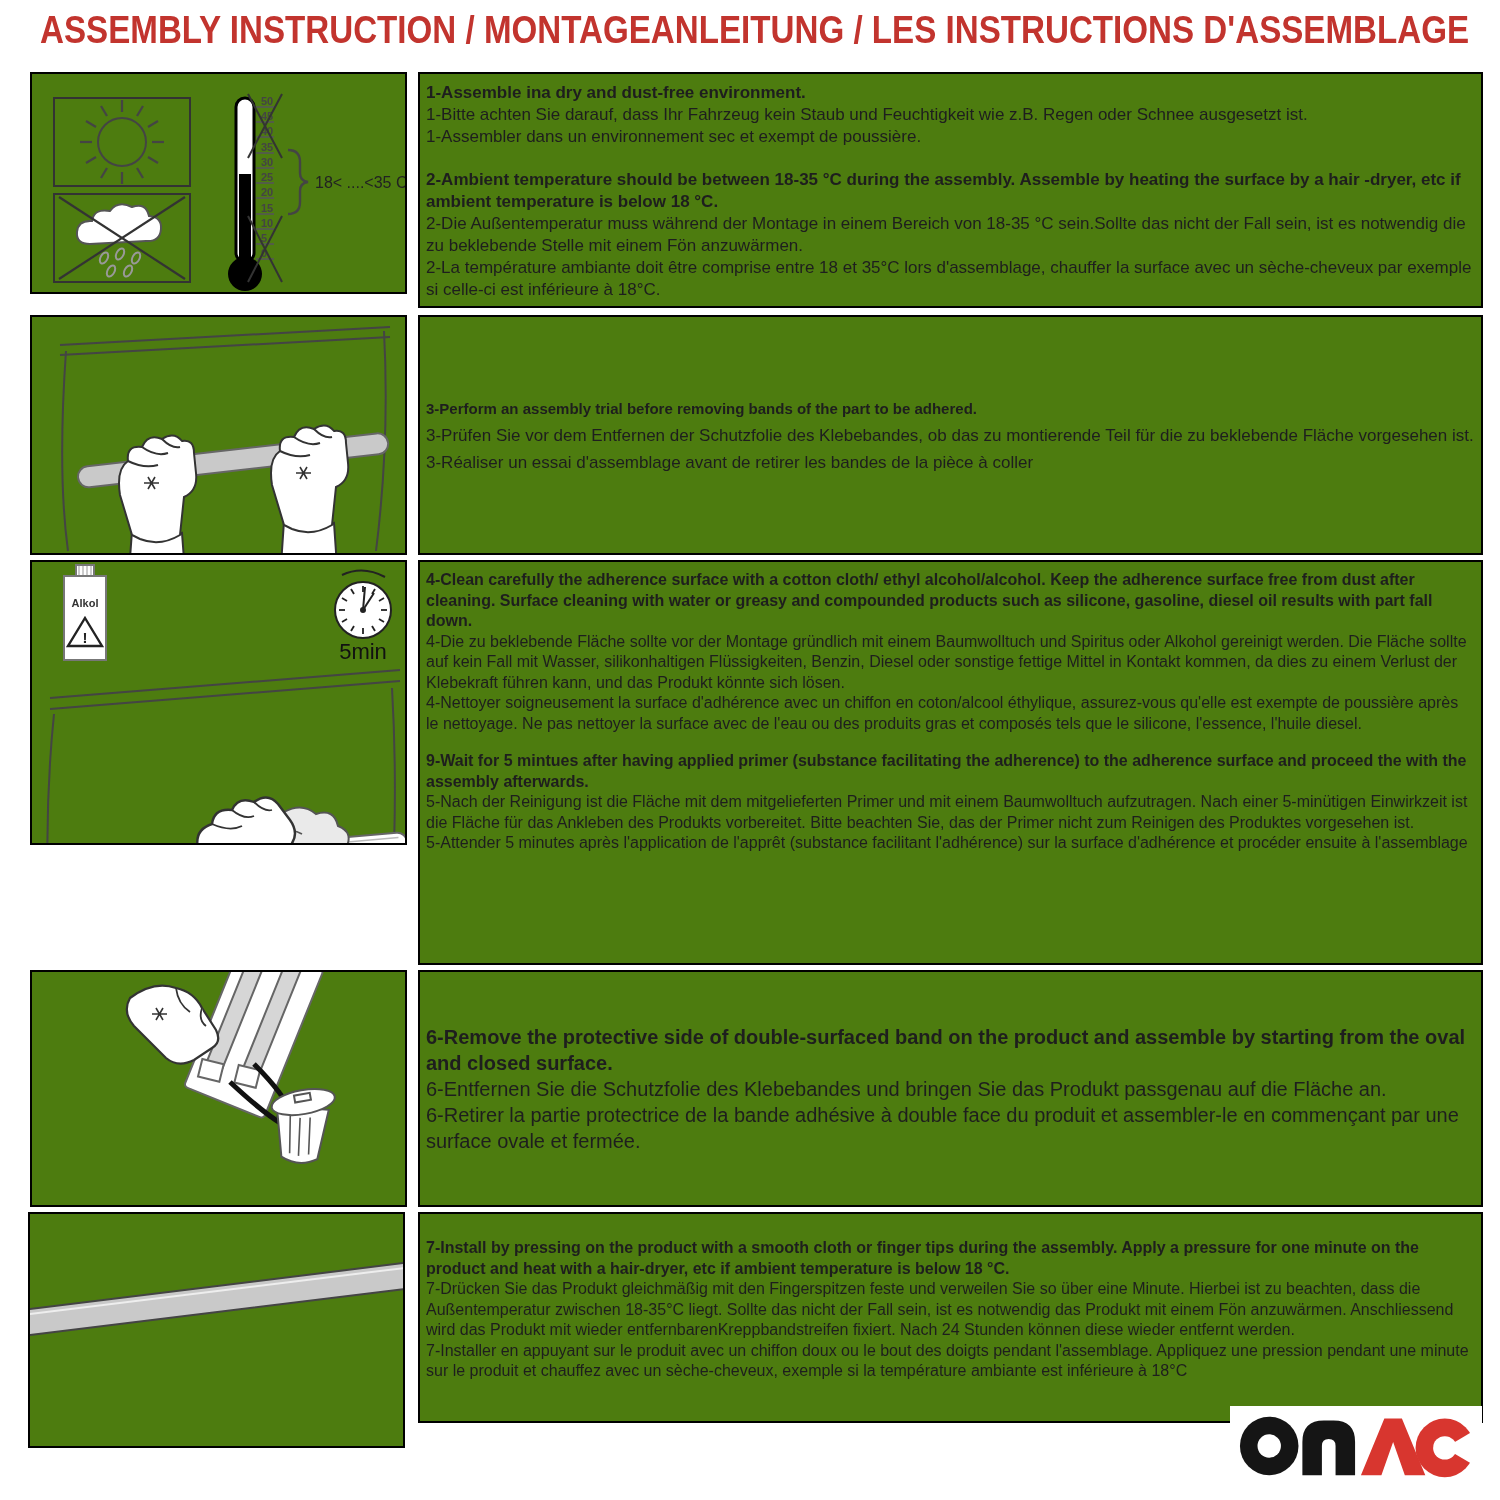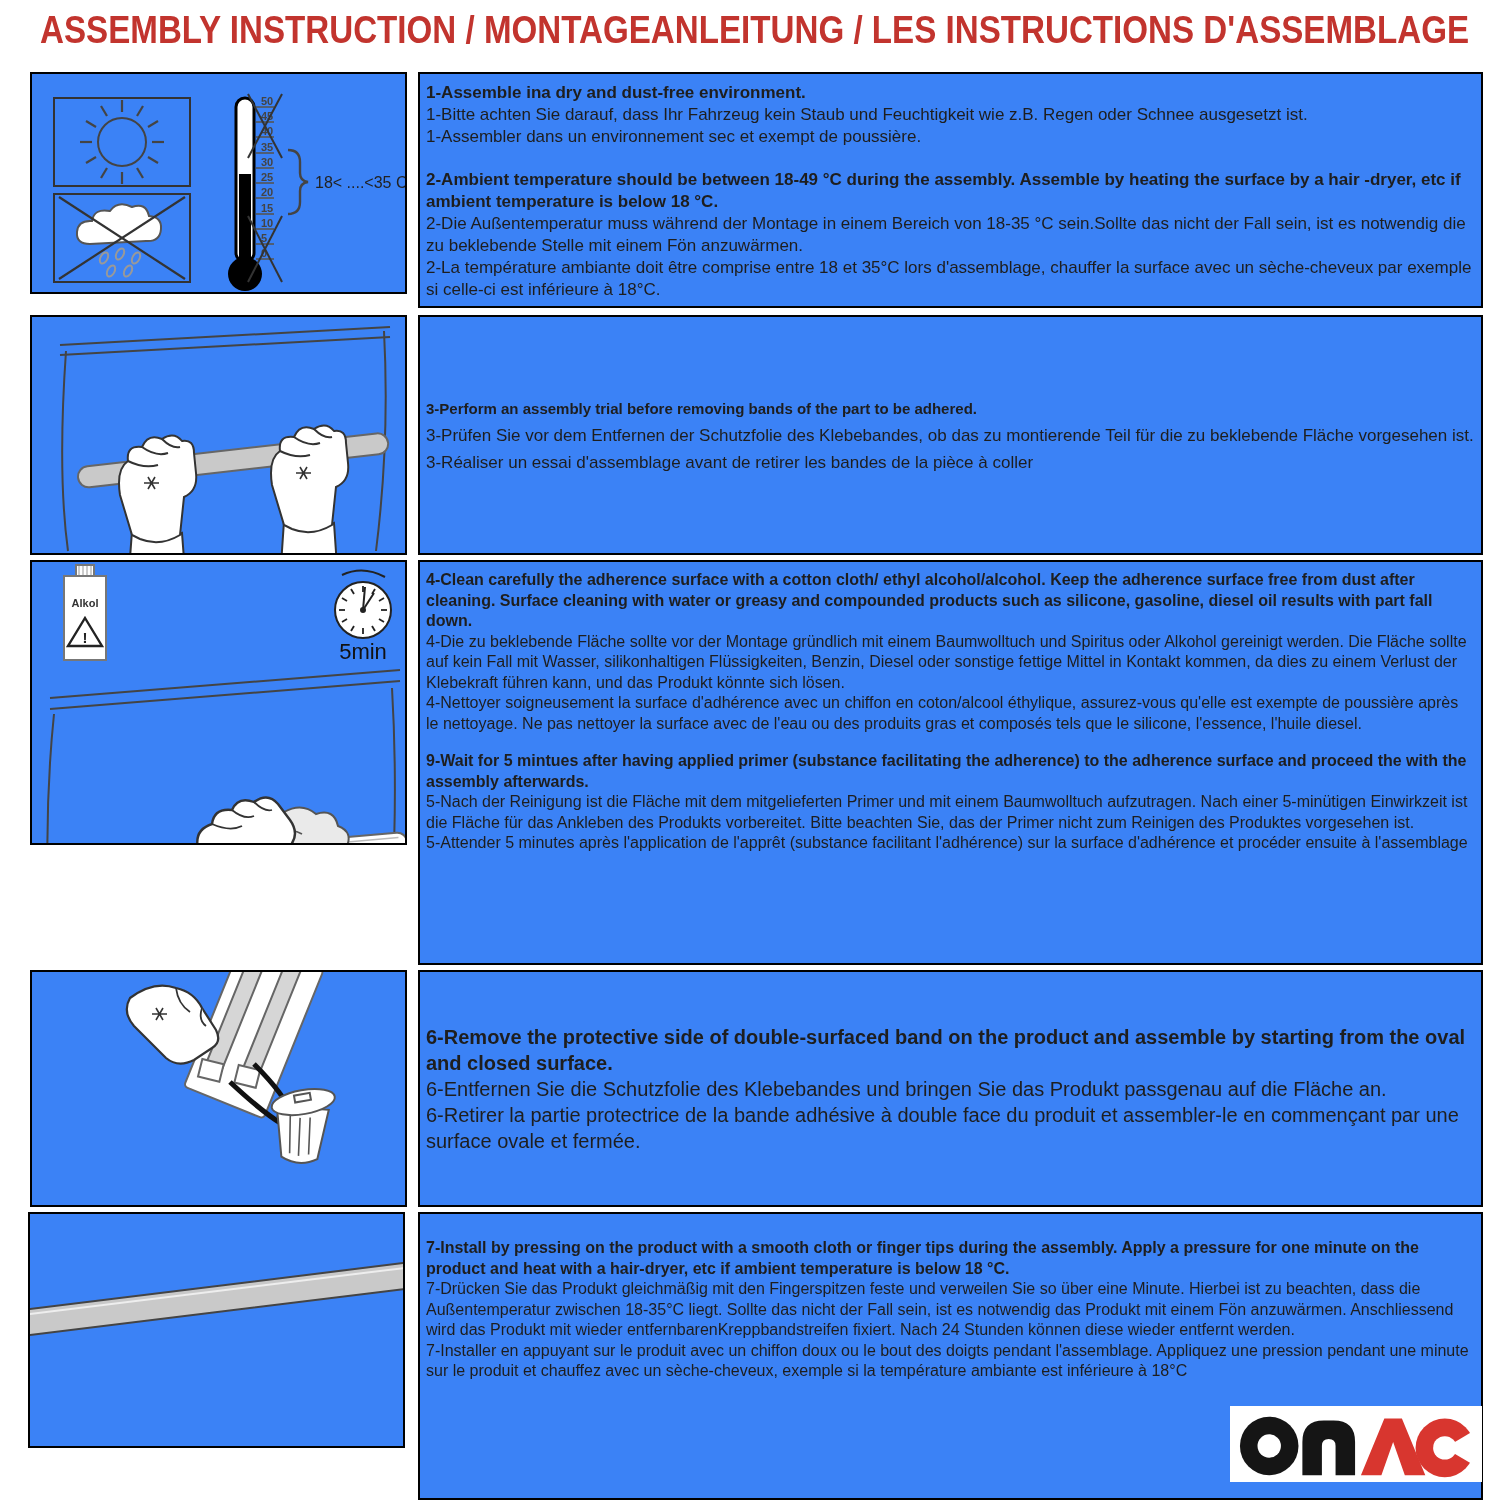--- a/index.html
+++ b/index.html
@@ -6,21 +6,21 @@
   body{
     width:1500px;height:1500px;position:relative;background:#fff;
     font-family:"Liberation Sans",sans-serif;overflow:hidden;color:#1e1e1e;
   }
   .title{
     position:absolute;top:8px;left:40px;margin:0;font-size:39px;font-weight:bold;
     color:#c2342e;white-space:nowrap;letter-spacing:0;
     transform:scaleX(.85);transform-origin:left center;
   }
   .row{position:absolute;left:0;width:1500px;}
-  .box{position:absolute;top:0;border:2px solid #000;background:#3b82f6;box-sizing:border-box;}
+  .box{position:absolute;top:0;border:2px solid #000;background:#4d7c0f;box-sizing:border-box;}
   .left{left:30px;width:377px;overflow:hidden;}
   .right{left:418px;width:1065px;padding:8px 6px;overflow:hidden;}
   .right.center{display:flex;flex-direction:column;justify-content:center;}
   p{margin:0;}
   .b{font-weight:bold;}
   .t17 p{font-size:17px;line-height:22px;}
   .t21 p{font-size:17px;line-height:27px;}
   .t21 .b{font-size:15px;}
   .t16 p{font-size:16px;line-height:20.5px;}
   .t20 p{font-size:20px;line-height:26px;}
@@ -112,21 +112,21 @@
         <path d="M256,76 Q268,76 268,88 L268,99 Q268,107 276,108 Q268,109 268,117 L268,128 Q268,140 256,140" stroke="#444" stroke-width="2.4" fill="none"></path>
         <text x="283" y="114" font-size="16" fill="#222">18&lt; ....&lt;35 C</text>
       </g>
     </svg>
   </div>
   <div class="box right t17" style="height:236px">
     <p class="b">1-Assemble ina dry and dust-free environment.</p>
     <p>1-Bitte achten Sie darauf, dass Ihr Fahrzeug kein Staub und Feuchtigkeit wie z.B. Regen oder Schnee ausgesetzt ist.</p>
     <p>1-Assembler dans un environnement sec et exempt de poussière.</p>
     <div class="gap"></div>
-    <p class="b">2-Ambient temperature should be between 18-49 °C  during the assembly. Assemble by heating the surface by a hair -dryer, etc if ambient temperature is below 18 °C.</p>
+    <p class="b">2-Ambient temperature should be between 18-35 °C  during the assembly. Assemble by heating the surface by a hair -dryer, etc if ambient temperature is below 18 °C.</p>
     <p>2-Die Außentemperatur muss während der Montage in einem Bereich von 18-35 °C  sein.Sollte das nicht der Fall sein, ist es notwendig die zu beklebende Stelle mit einem Fön anzuwärmen.</p>
     <p>2-La température ambiante doit être comprise entre 18 et 35°C lors d'assemblage, chauffer la surface avec un sèche-cheveux par exemple si celle-ci est inférieure à 18°C.</p>
   </div>
 </section>
 
 <section class="row" style="top:315px">
   <div class="box left" style="height:240px">
     <svg width="373" height="236" viewBox="0 0 373 236" fill="none">
       <g stroke="#444" stroke-width="2">
         <path d="M28,28 L358,10"></path>
@@ -284,21 +284,21 @@
           <path transform="translate(230,262)" d="M20,10 Q30,4 40,10 M30,30 Q42,24 52,32 M24,46 Q34,40 44,46" fill="none" stroke-width="1.6"></path>
         </g>
         <g stroke="#333" stroke-width="2.2" fill="#fff">
           <path d="M96,401 Q116,340 146,314 L166,356 Q186,366 210,356 L238,401 Z"></path>
           <path d="M146,314 Q140,294 160,284 Q156,266 176,260 Q178,244 198,246 Q204,232 220,238 Q234,228 244,240 L258,256 Q268,270 258,282 L244,298 Q236,340 210,356 Q186,366 166,356 Q148,344 146,314 Z"></path>
           <path d="M160,284 Q182,290 196,284 M176,260 Q196,268 208,262 M198,246 Q210,256 220,252 M220,238 Q230,248 238,246" fill="none" stroke-width="1.8"></path>
         </g>
       </g>
     </svg>
   </div>
-  <div class="box right t16" style="height:288px;padding-top:24px">
+  <div class="box right t16" style="height:211px;padding-top:24px">
     <p class="b">7-Install by pressing on the product with a smooth cloth or finger tips during the assembly. Apply a pressure for one minute on the product and heat with a hair-dryer, etc if ambient temperature is below 18 °C.</p>
     <p>7-Drücken Sie das Produkt gleichmäßig mit den Fingerspitzen feste und verweilen Sie so über eine Minute. Hierbei ist zu beachten, dass die Außentemperatur zwischen 18-35°C liegt. Sollte das nicht der Fall sein, ist es notwendig das Produkt mit einem Fön anzuwärmen. Anschliessend wird das Produkt mit wieder entfernbarenKreppbandstreifen fixiert. Nach 24 Stunden können diese wieder entfernt werden.</p>
     <p>7-Installer en appuyant sur le produit avec un chiffon doux ou le bout des doigts pendant l'assemblage. Appliquez une pression pendant une minute sur le produit et chauffez avec un sèche-cheveux, exemple si la température ambiante est inférieure à 18°C</p>
   </div>
 </section>
 
 <div class="logo">
   <svg width="240" height="70" viewBox="0 0 246 70" role="img" aria-label="OMAC">
     <g>
       <circle cx="32" cy="38" r="30" fill="#151515"></circle>

